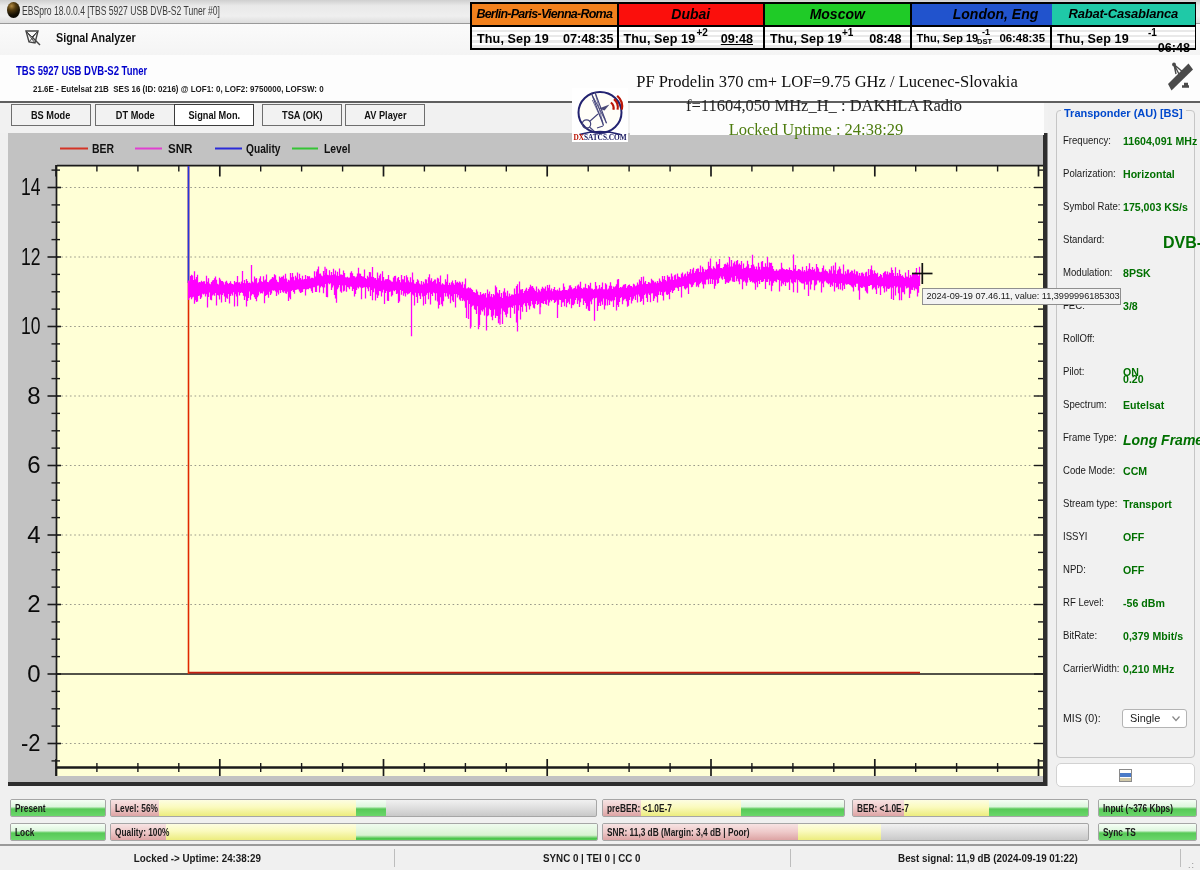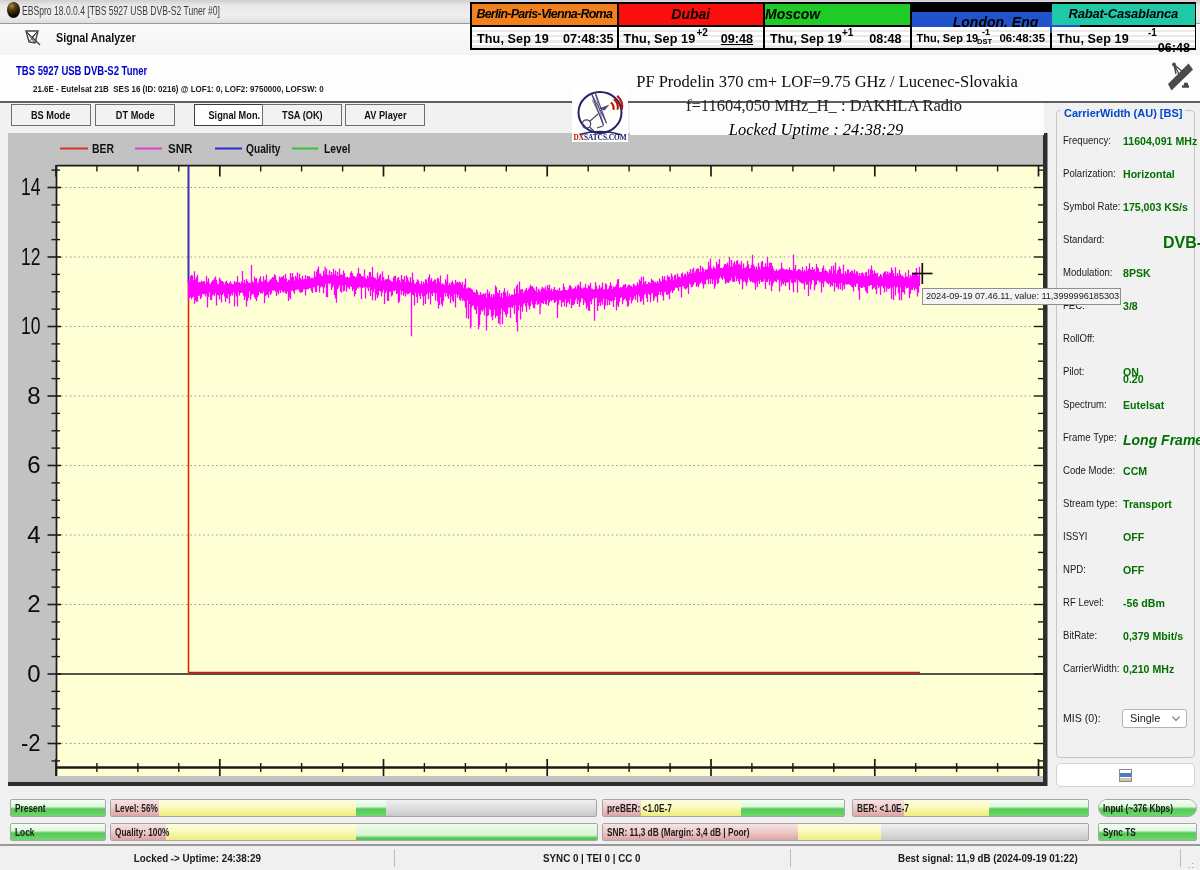--- a/index.html
+++ b/index.html
@@ -25,31 +25,31 @@
 <div class="abs b" style="left:56px;top:31px;font-size:12.5px;color:#111;transform:scaleX(0.86);transform-origin:left top;white-space:nowrap;">Signal Analyzer</div>
 <div class="abs" style="left:0;top:55px;width:1200px;height:46px;background:#fdfdfd;"></div>
 <div class="abs" style="left:0;top:101px;width:1200px;height:1.8px;background:#5f5f5f;"></div>
 <div class="abs" style="left:0;top:103px;width:1200px;height:30px;background:#f1f1f1;"></div>
 <div class="abs" style="left:630px;top:103px;width:414px;height:32px;background:#fdfdfd;z-index:9;"></div>
 
 <div class="abs b" style="left:16px;top:64px;font-size:12.5px;color:#0000cc;transform:scaleX(0.76);transform-origin:left top;white-space:nowrap;">TBS 5927 USB DVB-S2 Tuner</div>
 <div class="abs b" style="left:33px;top:83px;font-size:9.5px;color:#1a1a1a;transform:scaleX(0.84);transform-origin:left top;white-space:nowrap;">21.6E - Eutelsat 21B&nbsp; SES 16 (ID: 0216) @ LOF1: 0, LOF2: 9750000, LOFSW: 0</div>
 <div class="abs ser" style="left:827px;top:71.5px;font-size:16.5px;color:#0d0d0d;">PF Prodelin 370 cm+ LOF=9.75 GHz / Lucenec-Slovakia</div>
 <div class="abs ser" style="left:824px;top:96px;font-size:16.5px;color:#222;">f=11604,050 MHz_H_ : DAKHLA Radio</div>
-<div class="abs ser" style="left:816px;top:120px;font-size:16.5px;color:#000000;font-style:italic;">Locked Uptime : 24:38:29</div>
+<div class="abs ser" style="left:816px;top:120px;font-size:16.5px;color:#4d7c0f;">Locked Uptime : 24:38:29</div>
 <div class="abs" style="left:11px;top:104px;width:78px;height:20px;font-size:11.5px;font-weight:bold;color:#111;text-align:center;line-height:20px;background:#f2f2f2;border:1px solid #6e6e6e;"><span style="display:inline-block;transform:scaleX(0.8);">BS Mode</span></div>
 <div class="abs" style="left:95px;top:104px;width:78px;height:20px;font-size:11.5px;font-weight:bold;color:#111;text-align:center;line-height:20px;background:#f2f2f2;border:1px solid #6e6e6e;"><span style="display:inline-block;transform:scaleX(0.8);">DT Mode</span></div>
-<div class="abs" style="left:194px;top:104px;width:78px;height:20px;font-size:11.5px;font-weight:bold;color:#111;text-align:center;line-height:20px;background:#f2f2f2;border:1px solid #6e6e6e;background:#fff;border:1.8px solid #3c3c3c;"><span style="display:inline-block;transform:scaleX(0.8);">Signal Mon.</span></div>
+<div class="abs" style="left:174px;top:104px;width:78px;height:20px;font-size:11.5px;font-weight:bold;color:#111;text-align:center;line-height:20px;background:#f2f2f2;border:1px solid #6e6e6e;background:#fff;border:1.8px solid #3c3c3c;"><span style="display:inline-block;transform:scaleX(0.8);">Signal Mon.</span></div>
 <div class="abs" style="left:262px;top:104px;width:78px;height:20px;font-size:11.5px;font-weight:bold;color:#111;text-align:center;line-height:20px;background:#f2f2f2;border:1px solid #6e6e6e;"><span style="display:inline-block;transform:scaleX(0.8);">TSA (OK)</span></div>
 <div class="abs" style="left:345px;top:104px;width:78px;height:20px;font-size:11.5px;font-weight:bold;color:#111;text-align:center;line-height:20px;background:#f2f2f2;border:1px solid #6e6e6e;"><span style="display:inline-block;transform:scaleX(0.8);">AV Player</span></div>
 <div class="abs" style="left:470px;top:2px;width:726px;height:48px;background:#000;"></div>
 <div class="abs b" style="left:472px;top:4px;width:144.5px;height:20.5px;background:#f2811d;font-style:italic;font-size:12.5px;letter-spacing:-0.75px;text-align:center;line-height:20px;color:#000;">Berlin-Paris-Vienna-Roma</div>
 <div class="abs b" style="left:618.5px;top:4px;width:144.5px;height:20.5px;background:#fb0f0c;font-style:italic;font-size:14px;letter-spacing:0px;text-align:center;line-height:20px;color:#000;">Dubai</div>
-<div class="abs b" style="left:765px;top:4px;width:144.5px;height:20.5px;background:#1fcb27;font-style:italic;font-size:14px;letter-spacing:0px;text-align:left;line-height:20px;color:#000;">Moscow</div>
-<div class="abs b" style="left:911.5px;top:12px;width:168px;height:20.5px;background:#2153cd;font-style:italic;font-size:14px;letter-spacing:0px;text-align:center;line-height:20px;color:#000;">London, Eng</div>
+<div class="abs b" style="left:765px;top:4px;width:144.5px;height:20.5px;background:#1fcb27;font-style:italic;font-size:14px;letter-spacing:0px;text-align:center;line-height:20px;color:#000;">Moscow</div>
+<div class="abs b" style="left:911.5px;top:4px;width:168px;height:20.5px;background:#2153cd;font-style:italic;font-size:14px;letter-spacing:0px;text-align:center;line-height:20px;color:#000;">London, Eng</div>
 <div class="abs b" style="left:1052px;top:4px;width:142.5px;height:20.5px;background:#1fc9a7;font-style:italic;font-size:13px;letter-spacing:-0.2px;text-align:center;line-height:20px;color:#000;">Rabat-Casablanca</div>
 <div class="abs b" style="left:472px;top:26.5px;width:144.5px;height:21.5px;background:repeating-linear-gradient(180deg,#ffffff 0px,#ffffff 2.6px,#e9e9e9 2.6px,#e9e9e9 5.2px);color:#000;">
     <span style="position:absolute;left:5px;top:5px;letter-spacing:0.1px;font-size:12.6px;">Thu, Sep 19</span>
     <span style="position:absolute;right:3px;top:5px;font-size:12.6px;">07:48:35</span>
   </div>
 <div class="abs b" style="left:618.5px;top:26.5px;width:144.5px;height:21.5px;background:repeating-linear-gradient(180deg,#ffffff 0px,#ffffff 2.6px,#e9e9e9 2.6px,#e9e9e9 5.2px);color:#000;">
     <span style="position:absolute;left:5px;top:5px;letter-spacing:0.1px;font-size:12.6px;">Thu, Sep 19</span>
     <span style="position:absolute;right:10px;top:5px;font-size:12.6px;text-decoration:underline;">09:48</span>
     <span style="position:absolute;left:78px;top:0px;font-size:10px;">+2</span>
   </div>
@@ -248,21 +248,21 @@
 <line x1="188.5" y1="33" x2="188.5" y2="541" stroke="#e02800" stroke-width="1.6"></line>
 <line x1="188.5" y1="33" x2="188.5" y2="150" stroke="#2336e0" stroke-width="1.7"></line>
 <g transform="translate(0,-133)">
       <path d="M188.5 280.6V299.9M189.5 280.9V297.9M190.5 276.0V296.9M191.5 274.8V299.2M192.5 275.4V297.4M193.5 279.9V296.8M194.5 271.2V303.8M195.5 279.3V300.2M196.5 277.0V301.9M197.5 274.8V301.5M198.5 282.4V295.9M199.5 281.9V295.6M200.5 282.3V299.1M201.5 280.8V297.5M202.5 281.9V293.8M203.5 281.3V294.6M204.5 281.2V293.8M205.5 283.7V296.4M206.5 275.7V294.2M207.5 281.8V307.6M208.5 278.2V297.0M209.5 283.5V292.6M210.5 284.3V299.7M211.5 282.1V300.3M212.5 280.4V295.4M213.5 280.0V294.6M214.5 278.3V295.7M215.5 276.4V292.9M216.5 279.7V305.4M217.5 283.7V294.9M218.5 284.5V295.4M219.5 277.7V299.6M220.5 279.4V294.6M221.5 281.0V302.5M222.5 281.1V295.1M223.5 282.3V293.3M224.5 284.4V296.5M225.5 281.8V301.9M226.5 280.8V297.7M227.5 282.8V298.7M228.5 284.1V294.1M229.5 283.1V303.6M230.5 281.2V295.9M231.5 283.6V293.8M232.5 284.0V295.5M233.5 284.5V292.3M234.5 281.1V306.4M235.5 282.5V294.2M236.5 282.0V296.4M237.5 276.1V306.3M238.5 282.4V292.2M239.5 282.3V295.5M240.5 283.7V292.9M241.5 281.6V292.3M242.5 270.9V292.9M243.5 282.9V295.7M244.5 280.1V299.9M245.5 283.2V296.4M246.5 278.9V306.4M247.5 280.9V301.1M248.5 282.9V298.0M249.5 282.6V291.6M250.5 283.2V299.8M251.5 265.1V295.5M252.5 281.4V294.1M253.5 282.4V294.6M254.5 276.4V297.3M255.5 278.7V299.1M256.5 278.0V301.2M257.5 283.2V297.2M258.5 282.2V295.6M259.5 278.6V291.7M260.5 276.2V293.6M261.5 281.2V292.9M262.5 282.1V293.5M263.5 276.3V291.6M264.5 280.6V303.3M265.5 279.6V296.0M266.5 274.4V295.0M267.5 281.9V294.5M268.5 282.3V297.7M269.5 280.6V291.7M270.5 279.6V295.1M271.5 278.7V293.5M272.5 277.0V290.2M273.5 277.6V290.8M274.5 274.3V290.3M275.5 275.2V291.5M276.5 279.8V296.0M277.5 281.8V292.5M278.5 282.2V294.4M279.5 276.4V290.2M280.5 278.0V293.0M281.5 276.7V290.0M282.5 276.8V291.8M283.5 275.5V292.8M284.5 278.7V291.2M285.5 273.8V293.3M286.5 278.4V293.7M287.5 281.8V291.7M288.5 279.8V301.1M289.5 280.4V297.4M290.5 273.0V299.2M291.5 277.3V291.0M292.5 273.1V290.0M293.5 276.7V292.0M294.5 280.2V293.8M295.5 275.8V290.0M296.5 277.4V289.7M297.5 272.6V289.2M298.5 279.3V289.5M299.5 273.7V291.4M300.5 278.0V293.1M301.5 279.6V292.6M302.5 275.7V292.0M303.5 279.4V289.3M304.5 278.9V289.1M305.5 274.9V295.4M306.5 279.1V289.4M307.5 276.0V289.0M308.5 276.6V289.3M309.5 276.3V287.9M310.5 278.6V288.5M311.5 277.7V291.2M312.5 277.7V293.0M313.5 278.3V287.3M314.5 271.3V287.2M315.5 276.5V291.9M316.5 271.6V292.1M317.5 269.3V285.8M318.5 266.5V285.5M319.5 273.7V292.5M320.5 273.5V287.5M321.5 275.5V285.9M322.5 276.3V287.3M323.5 271.1V293.2M324.5 275.1V287.5M325.5 272.9V284.0M326.5 268.7V297.0M327.5 274.7V297.2M328.5 275.2V283.2M329.5 270.2V284.2M330.5 275.2V283.3M331.5 271.9V290.1M332.5 274.9V287.4M333.5 268.7V285.4M334.5 274.3V295.1M335.5 270.4V298.4M336.5 275.5V302.8M337.5 271.8V289.3M338.5 276.0V287.4M339.5 268.5V285.0M340.5 274.4V291.4M341.5 274.4V292.7M342.5 275.0V285.6M343.5 270.6V291.5M344.5 273.1V290.7M345.5 277.2V285.2M346.5 277.5V291.8M347.5 276.8V287.1M348.5 277.7V287.6M349.5 277.4V289.2M350.5 272.7V286.5M351.5 271.2V286.7M352.5 273.2V291.0M353.5 276.0V289.1M354.5 276.2V296.6M355.5 277.4V294.1M356.5 276.6V290.1M357.5 273.4V287.4M358.5 267.8V288.4M359.5 273.5V286.8M360.5 273.8V287.5M361.5 276.0V299.3M362.5 276.6V288.0M363.5 276.6V287.4M364.5 269.6V287.3M365.5 278.0V298.6M366.5 278.9V287.0M367.5 275.7V288.5M368.5 277.3V291.2M369.5 272.1V287.3M370.5 272.2V296.1M371.5 276.8V290.1M372.5 267.0V300.3M373.5 277.0V292.2M374.5 278.2V288.6M375.5 277.9V300.6M376.5 279.8V294.6M377.5 272.6V298.1M378.5 278.2V295.5M379.5 275.4V290.9M380.5 273.8V291.2M381.5 280.8V296.6M382.5 271.2V292.5M383.5 277.1V289.7M384.5 280.4V304.1M385.5 279.2V292.9M386.5 279.3V291.1M387.5 278.9V300.8M388.5 274.9V301.1M389.5 279.7V292.1M390.5 280.6V291.4M391.5 281.5V296.6M392.5 281.8V295.2M393.5 277.6V290.4M394.5 276.0V291.3M395.5 275.7V289.9M396.5 281.4V294.1M397.5 278.2V293.4M398.5 276.9V302.9M399.5 279.9V301.4M400.5 282.3V290.1M401.5 274.9V294.7M402.5 279.2V290.9M403.5 279.5V295.8M404.5 275.9V293.5M405.5 282.3V296.5M406.5 275.2V292.9M407.5 277.2V294.4M408.5 280.6V293.7M409.5 282.3V293.2M410.5 277.2V291.9M411.5 282.3V304.5M412.5 272.4V294.6M413.5 279.8V295.5M414.5 283.6V305.6M415.5 283.7V292.8M416.5 282.0V297.0M417.5 279.3V303.0M418.5 280.5V293.3M419.5 283.5V295.7M420.5 284.4V299.0M421.5 281.0V293.3M422.5 284.4V296.4M423.5 281.7V305.6M424.5 283.6V296.1M425.5 279.2V304.1M426.5 279.6V294.8M427.5 283.3V293.1M428.5 277.3V299.3M429.5 274.3V292.6M430.5 280.6V304.4M431.5 278.3V294.1M432.5 282.0V296.0M433.5 281.1V292.5M434.5 279.4V293.2M435.5 279.6V300.5M436.5 283.5V293.2M437.5 277.7V301.4M438.5 278.5V308.4M439.5 281.9V305.0M440.5 275.4V297.2M441.5 284.6V304.3M442.5 283.2V306.3M443.5 284.3V301.2M444.5 284.7V292.9M445.5 279.3V296.4M446.5 281.7V293.2M447.5 274.3V296.4M448.5 285.1V298.7M449.5 282.7V294.4M450.5 284.8V303.3M451.5 282.3V296.2M452.5 280.5V300.6M453.5 283.2V302.1M454.5 284.7V294.0M455.5 280.1V307.4M456.5 282.4V294.0M457.5 281.7V297.4M458.5 283.1V295.2M459.5 281.4V299.6M460.5 282.6V300.8M461.5 284.5V298.0M462.5 281.8V301.1M463.5 287.8V299.7M464.5 284.3V301.2M465.5 278.4V307.8M466.5 288.6V318.0M467.5 288.2V300.3M468.5 287.3V319.0M469.5 288.2V303.9M470.5 287.8V328.4M471.5 288.9V307.1M472.5 290.1V305.8M473.5 292.1V305.4M474.5 292.2V309.2M475.5 293.1V310.1M476.5 289.6V314.0M477.5 291.6V306.2M478.5 294.8V314.3M479.5 295.2V325.5M480.5 292.1V314.8M481.5 294.8V310.2M482.5 294.0V311.5M483.5 293.3V309.6M484.5 294.4V315.6M485.5 292.9V307.4M486.5 297.4V330.4M487.5 289.4V316.3M488.5 293.8V315.3M489.5 291.6V308.8M490.5 296.4V310.1M491.5 294.1V316.7M492.5 297.2V320.2M493.5 293.9V315.6M494.5 295.3V309.5M495.5 285.4V318.0M496.5 287.3V315.8M497.5 292.5V316.1M498.5 293.5V323.2M499.5 290.0V319.1M500.5 296.7V314.2M501.5 293.0V308.6M502.5 297.9V324.1M503.5 291.4V310.7M504.5 288.2V311.9M505.5 292.4V314.8M506.5 295.8V317.2M507.5 290.7V313.8M508.5 296.4V307.7M509.5 293.5V307.2M510.5 296.1V317.9M511.5 294.4V307.1M512.5 294.5V307.9M513.5 294.8V305.8M514.5 288.6V313.7M515.5 293.9V305.3M516.5 286.1V322.5M517.5 284.2V331.6M518.5 293.4V310.4M519.5 281.4V305.2M520.5 289.5V319.4M521.5 289.4V307.1M522.5 289.0V311.8M523.5 292.9V304.4M524.5 290.9V303.1M525.5 289.5V306.3M526.5 287.7V312.1M527.5 291.1V303.0M528.5 289.0V305.4M529.5 287.3V309.5M530.5 284.8V306.2M531.5 286.6V300.9M532.5 286.0V304.6M533.5 287.8V307.7M534.5 289.4V308.5M535.5 291.1V304.1M536.5 286.5V300.9M537.5 292.3V305.1M538.5 288.7V303.9M539.5 290.3V301.7M540.5 291.6V307.3M541.5 288.7V302.9M542.5 286.8V303.3M543.5 288.2V304.0M544.5 288.7V301.1M545.5 286.4V303.9M546.5 290.7V304.8M547.5 285.1V299.8M548.5 287.7V305.7M549.5 284.7V302.6M550.5 290.3V300.0M551.5 288.6V301.3M552.5 291.2V299.8M553.5 288.9V300.0M554.5 287.0V303.0M555.5 290.1V302.0M556.5 290.6V300.4M557.5 289.6V318.1M558.5 290.8V304.8M559.5 287.8V299.7M560.5 290.7V300.1M561.5 290.8V307.0M562.5 289.9V302.6M563.5 283.4V302.2M564.5 286.8V306.2M565.5 290.0V298.9M566.5 289.9V307.3M567.5 290.3V303.0M568.5 288.8V301.7M569.5 285.6V304.2M570.5 285.2V298.7M571.5 287.3V308.2M572.5 289.2V304.9M573.5 288.6V305.3M574.5 287.9V303.7M575.5 286.3V299.9M576.5 288.7V297.9M577.5 285.4V304.1M578.5 284.5V300.6M579.5 286.6V307.0M580.5 281.7V302.2M581.5 288.0V298.6M582.5 289.1V298.6M583.5 287.6V305.0M584.5 287.5V301.0M585.5 283.8V303.1M586.5 288.0V308.7M587.5 288.6V306.3M588.5 285.0V310.6M589.5 286.3V310.9M590.5 282.8V301.4M591.5 288.4V304.3M592.5 288.7V299.5M593.5 289.9V297.9M594.5 289.1V320.7M595.5 282.0V298.2M596.5 285.8V297.8M597.5 289.3V311.0M598.5 288.5V306.1M599.5 285.1V302.7M600.5 288.4V306.0M601.5 287.1V301.4M602.5 282.5V304.8M603.5 289.2V298.5M604.5 289.2V309.6M605.5 283.2V305.5M606.5 284.5V299.2M607.5 289.6V305.4M608.5 288.4V300.2M609.5 285.7V305.0M610.5 282.3V300.7M611.5 285.8V301.4M612.5 289.0V300.5M613.5 286.6V307.1M614.5 287.2V300.2M615.5 286.3V297.1M616.5 284.3V310.5M617.5 279.5V304.9M618.5 279.0V306.9M619.5 288.1V302.1M620.5 287.1V298.1M621.5 287.5V297.0M622.5 286.5V304.2M623.5 284.8V300.4M624.5 284.4V299.2M625.5 284.0V298.8M626.5 287.9V301.3M627.5 286.2V306.7M628.5 285.0V305.7M629.5 284.4V300.0M630.5 286.1V296.9M631.5 285.9V303.6M632.5 287.3V300.8M633.5 283.8V298.8M634.5 284.5V296.2M635.5 286.2V300.1M636.5 285.6V294.8M637.5 282.6V302.6M638.5 284.6V294.6M639.5 279.6V296.5M640.5 281.0V302.1M641.5 277.0V301.1M642.5 284.3V298.8M643.5 276.6V304.7M644.5 282.4V295.0M645.5 280.9V293.7M646.5 284.1V298.0M647.5 284.0V301.9M648.5 281.9V293.4M649.5 282.5V294.9M650.5 283.3V302.3M651.5 278.8V293.6M652.5 280.3V293.2M653.5 280.7V301.1M654.5 282.5V298.4M655.5 281.7V296.0M656.5 283.2V296.7M657.5 280.9V302.5M658.5 282.7V295.1M659.5 278.4V291.5M660.5 280.7V295.1M661.5 281.9V292.0M662.5 276.1V295.7M663.5 279.3V300.5M664.5 276.0V292.3M665.5 280.1V291.6M666.5 281.2V294.6M667.5 275.2V295.0M668.5 276.8V294.0M669.5 276.7V299.3M670.5 279.6V292.0M671.5 273.6V290.3M672.5 276.4V293.0M673.5 280.1V291.0M674.5 275.3V290.0M675.5 274.5V287.8M676.5 279.2V287.6M677.5 273.5V288.3M678.5 276.6V291.1M679.5 276.9V286.9M680.5 277.7V287.1M681.5 273.8V297.5M682.5 272.5V286.3M683.5 276.6V286.1M684.5 274.4V288.5M685.5 273.6V289.4M686.5 276.3V288.2M687.5 271.4V287.4M688.5 273.9V293.9M689.5 272.3V283.7M690.5 269.1V284.5M691.5 273.4V287.2M692.5 269.6V286.8M693.5 267.8V284.7M694.5 273.1V282.7M695.5 271.3V282.0M696.5 268.9V286.8M697.5 268.5V285.5M698.5 268.6V287.2M699.5 271.9V284.3M700.5 265.5V283.1M701.5 272.2V281.7M702.5 266.8V284.2M703.5 268.7V288.6M704.5 271.7V284.3M705.5 269.6V284.6M706.5 270.0V279.8M707.5 268.9V279.4M708.5 261.8V284.2M709.5 266.1V278.7M710.5 258.6V283.9M711.5 268.3V279.1M712.5 269.2V284.1M713.5 266.3V279.8M714.5 267.7V288.8M715.5 268.8V285.8M716.5 261.7V279.7M717.5 264.5V283.8M718.5 264.1V282.9M719.5 259.1V278.3M720.5 268.1V276.6M721.5 268.1V278.5M722.5 268.4V279.7M723.5 267.1V276.5M724.5 264.3V279.0M725.5 263.7V284.1M726.5 264.7V282.4M727.5 262.5V282.6M728.5 267.2V283.1M729.5 257.1V281.6M730.5 266.5V280.4M731.5 259.9V277.4M732.5 266.5V281.4M733.5 263.3V281.8M734.5 261.6V281.9M735.5 264.6V275.9M736.5 261.1V281.2M737.5 260.1V278.7M738.5 264.5V281.4M739.5 263.6V284.3M740.5 265.0V278.9M741.5 261.0V279.6M742.5 268.7V289.3M743.5 263.5V281.7M744.5 268.0V280.7M745.5 267.7V282.6M746.5 266.4V285.7M747.5 260.7V282.5M748.5 264.2V277.8M749.5 268.2V280.3M750.5 268.1V282.1M751.5 265.0V281.0M752.5 254.7V282.5M753.5 264.6V282.2M754.5 266.4V283.6M755.5 268.9V289.7M756.5 266.4V282.3M757.5 269.4V287.3M758.5 262.8V280.9M759.5 266.8V284.0M760.5 269.4V280.0M761.5 261.7V281.9M762.5 260.9V281.9M763.5 266.7V281.2M764.5 267.0V279.1M765.5 263.3V288.9M766.5 266.6V281.9M767.5 256.9V281.9M768.5 267.2V279.3M769.5 262.6V285.2M770.5 263.1V281.2M771.5 262.8V291.3M772.5 266.1V285.8M773.5 269.1V282.7M774.5 270.8V281.1M775.5 270.8V281.4M776.5 269.3V282.2M777.5 270.7V279.5M778.5 270.6V280.1M779.5 269.2V291.5M780.5 269.3V280.8M781.5 262.7V286.2M782.5 267.8V283.3M783.5 269.0V284.6M784.5 269.3V282.1M785.5 270.1V285.9M786.5 269.0V282.3M787.5 269.5V282.8M788.5 270.1V282.1M789.5 267.5V290.1M790.5 270.1V279.5M791.5 270.1V282.6M792.5 270.9V283.5M793.5 254.4V292.2M794.5 268.7V282.0M795.5 265.0V282.6M796.5 271.0V279.6M797.5 270.5V292.8M798.5 269.0V280.1M799.5 269.2V281.6M800.5 270.1V282.3M801.5 271.3V283.2M802.5 266.8V283.6M803.5 271.6V283.4M804.5 269.9V289.5M805.5 271.6V281.7M806.5 266.1V284.7M807.5 270.7V284.5M808.5 268.8V296.1M809.5 263.2V281.6M810.5 269.0V289.6M811.5 270.1V284.6M812.5 266.9V280.2M813.5 270.1V280.3M814.5 268.8V290.3M815.5 271.4V285.4M816.5 264.0V284.4M817.5 267.1V280.4M818.5 268.4V280.5M819.5 271.8V282.6M820.5 272.2V281.6M821.5 271.8V292.6M822.5 268.0V283.6M823.5 265.6V287.3M824.5 270.8V281.4M825.5 269.4V280.7M826.5 271.1V282.5M827.5 271.6V283.3M828.5 273.3V284.3M829.5 269.3V283.2M830.5 270.5V286.9M831.5 266.3V284.7M832.5 273.4V286.3M833.5 265.6V282.6M834.5 270.3V291.4M835.5 262.6V283.1M836.5 274.0V287.4M837.5 270.4V286.8M838.5 269.2V289.2M839.5 266.5V283.7M840.5 268.8V289.5M841.5 273.5V283.0M842.5 273.8V290.4M843.5 264.6V285.5M844.5 274.6V289.0M845.5 271.2V283.7M846.5 273.4V284.7M847.5 269.6V284.3M848.5 269.5V284.0M849.5 273.3V284.7M850.5 272.0V285.3M851.5 270.4V286.5M852.5 270.8V287.6M853.5 273.2V291.4M854.5 269.5V285.4M855.5 274.3V287.1M856.5 271.2V283.7M857.5 271.6V283.8M858.5 275.4V290.6M859.5 273.0V299.7M860.5 275.7V286.9M861.5 272.8V288.1M862.5 272.5V287.8M863.5 273.8V286.5M864.5 276.2V287.3M865.5 272.4V290.8M866.5 271.7V292.6M867.5 276.2V293.5M868.5 269.0V285.9M869.5 274.9V286.0M870.5 269.3V284.9M871.5 265.5V284.9M872.5 270.3V289.6M873.5 273.8V288.3M874.5 270.4V287.3M875.5 273.0V289.6M876.5 274.1V294.0M877.5 272.7V285.3M878.5 276.9V288.3M879.5 276.1V286.6M880.5 274.0V295.1M881.5 274.9V286.5M882.5 277.4V286.0M883.5 273.1V288.2M884.5 271.8V292.5M885.5 271.2V286.6M886.5 274.2V291.5M887.5 271.6V288.4M888.5 274.5V288.9M889.5 272.6V288.5M890.5 273.1V287.2M891.5 267.5V298.9M892.5 270.0V287.8M893.5 273.0V299.9M894.5 276.1V286.1M895.5 267.3V295.5M896.5 276.0V287.5M897.5 273.0V286.5M898.5 275.7V293.2M899.5 269.7V300.2M900.5 273.9V287.6M901.5 276.0V300.2M902.5 275.2V292.3M903.5 276.8V292.3M904.5 277.9V294.2M905.5 272.6V286.3M906.5 276.6V288.4M907.5 276.8V287.7M908.5 270.1V287.5M909.5 277.8V298.0M910.5 275.1V293.8M911.5 276.5V289.7M912.5 273.3V290.0M913.5 273.9V287.5M914.5 273.5V290.4M915.5 272.2V288.6M916.5 268.0V289.2M917.5 274.1V296.5M918.5 275.9V292.7M919.5 266.8V285.9M411.5 286.8V336.2M471.0 297.4V326.5M478.5 300.8V329.3M500.0 302.4V324.8M540.0 295.7V314.3M325.0 266.7V279.1M728.0 264.6V272.0" stroke="#ff00ff" stroke-width="1.3" fill="none"></path>
     </g>
 <line x1="912" y1="140.5" x2="932.5" y2="140.5" stroke="#111" stroke-width="1.7"></line>
 <line x1="922.3" y1="130" x2="922.3" y2="151" stroke="#111" stroke-width="1.7"></line>
 </svg>
 <div class="abs" style="left:1048px;top:103px;width:152px;height:694px;background:#f0f0f0;"></div>
 <div class="abs" style="left:1056px;top:110px;width:137px;height:646px;border:1px solid #c6c6c6;border-radius:4px;background:#f1f1f1;"></div>
-<div class="abs b" style="left:1061px;top:107px;font-size:11px;color:#0048cc;background:#f0f0f0;padding:0 3px;">CarrierWidth (AU) [BS]</div>
+<div class="abs b" style="left:1061px;top:107px;font-size:11px;color:#0048cc;background:#f0f0f0;padding:0 3px;">Transponder (AU) [BS]</div>
 
 <div class="abs" style="left:1063px;top:135px;font-size:10.2px;color:#1a1a1a;white-space:nowrap;transform:scaleX(0.94);transform-origin:left top;">Frequency:</div>
 <div class="abs b" style="left:1123px;top:135px;font-size:10.6px;color:#007000;white-space:nowrap;">11604,091 MHz</div>
 <div class="abs" style="left:1063px;top:168px;font-size:10.2px;color:#1a1a1a;white-space:nowrap;transform:scaleX(0.94);transform-origin:left top;">Polarization:</div>
 <div class="abs b" style="left:1123px;top:168px;font-size:10.6px;color:#007000;white-space:nowrap;">Horizontal</div>
 <div class="abs" style="left:1063px;top:201px;font-size:10.2px;color:#1a1a1a;white-space:nowrap;transform:scaleX(0.94);transform-origin:left top;">Symbol Rate:</div>
 <div class="abs b" style="left:1123px;top:201px;font-size:10.6px;color:#007000;white-space:nowrap;">175,003 KS/s</div>
 <div class="abs" style="left:1063px;top:234px;font-size:10.2px;color:#1a1a1a;white-space:nowrap;transform:scaleX(0.94);transform-origin:left top;">Standard:</div>
 <div class="abs b" style="left:1123px;top:234px;font-size:16px;color:#007000;white-space:nowrap;padding-left:40px;">DVB-S2</div>
 <div class="abs" style="left:1063px;top:267px;font-size:10.2px;color:#1a1a1a;white-space:nowrap;transform:scaleX(0.94);transform-origin:left top;">Modulation:</div>
@@ -294,21 +294,21 @@
 <div class="abs" style="left:1063px;top:712px;font-size:10.6px;color:#1a1a1a;">MIS (0):</div>
 <div class="abs" style="left:1122px;top:709px;width:56px;height:17px;background:#fff;border:1px solid #b4b4b4;border-radius:3px;font-size:10.9px;color:#1a1a1a;padding-left:7px;line-height:17px;">Single
 <svg style="position:absolute;right:6px;top:6px;" width="8" height="6" viewBox="0 0 8 6">
       <path d="M0.5 0.5 L4 4.5 L7.5 0.5" stroke="#888" stroke-width="1.2" fill="none"></path>
     </svg></div>
 <div class="abs" style="left:1056px;top:763px;width:137px;height:22px;background:#fff;border:1px solid #d2d2d2;border-radius:5px;"></div>
 <div class="abs" style="left:1119px;top:769px;width:11px;height:11px;border:1px solid #8a8a8a;background:#fdfdfd;">
  <div style="position:absolute;left:0;top:3px;width:11px;height:4px;background:#4a7ac8;"></div>
  <div style="position:absolute;left:0;top:8px;width:11px;height:3px;background:#cfc7a8;"></div>
 </div>
-<div class="abs" style="left:921.5px;top:288px;width:194px;height:15px;background:#f3f3f3;border:1px solid #8f8f8f;font-size:9.2px;color:#1a1a1a;line-height:15px;padding-left:3.5px;letter-spacing:-0.05px;white-space:nowrap;overflow:hidden;">2024-09-19 07.46.11, value: 11,3999996185303</div>
+<div class="abs" style="left:921.5px;top:288px;width:194px;height:15px;background:#f3f3f3;border:1px solid #8f8f8f;font-size:9.2px;color:#1a1a1a;line-height:15px;padding-left:3.5px;letter-spacing:-0.05px;white-space:nowrap;overflow:hidden;text-align:center;">2024-09-19 07.46.11, value: 11,3999996185303</div>
 <div class="abs" style="left:10px;top:799px;width:94px;height:16px;border:1px solid #a6a6a6;border-radius:2px;overflow:hidden;background:linear-gradient(180deg,#f1f1f1 0%,#dedede 50%,#c9c9c9 100%);">
     <div style="position:absolute;left:0px;top:0;width:94px;height:16px;background:linear-gradient(180deg,#f6fff6 0%,#ddf6dd 42%,#57c957 56%,#6bd76b 100%);"></div>
     <div style="position:absolute;left:4px;top:0;font-size:11px;font-weight:bold;color:#1a1a1a;line-height:16.5px;white-space:nowrap;transform:scaleX(0.755);transform-origin:left top;">Present</div>
   </div>
 <div class="abs" style="left:110px;top:799px;width:485px;height:16px;border:1px solid #a6a6a6;border-radius:2px;overflow:hidden;background:linear-gradient(180deg,#f1f1f1 0%,#dedede 50%,#c9c9c9 100%);">
     <div style="position:absolute;left:0px;top:0;width:48px;height:16px;background:linear-gradient(180deg,#f7e3e3 0%,#eec9c9 50%,#dda4a4 100%);"></div>
     <div style="position:absolute;left:48px;top:0;width:197px;height:16px;background:linear-gradient(180deg,#fdfde2 0%,#fafabd 45%,#ecec7e 100%);"></div>
     <div style="position:absolute;left:245px;top:0;width:30px;height:16px;background:linear-gradient(180deg,#f6fff6 0%,#ddf6dd 42%,#57c957 56%,#6bd76b 100%);"></div>
     <div style="position:absolute;left:4px;top:0;font-size:11px;font-weight:bold;color:#1a1a1a;line-height:16.5px;white-space:nowrap;transform:scaleX(0.755);transform-origin:left top;">Level: 56%</div>
   </div>
@@ -317,21 +317,21 @@
     <div style="position:absolute;left:38px;top:0;width:100px;height:16px;background:linear-gradient(180deg,#fdfde2 0%,#fafabd 45%,#ecec7e 100%);"></div>
     <div style="position:absolute;left:138px;top:0;width:103px;height:16px;background:linear-gradient(180deg,#f6fff6 0%,#ddf6dd 42%,#57c957 56%,#6bd76b 100%);"></div>
     <div style="position:absolute;left:4px;top:0;font-size:11px;font-weight:bold;color:#1a1a1a;line-height:16.5px;white-space:nowrap;transform:scaleX(0.755);transform-origin:left top;">preBER: &lt;1.0E-7</div>
   </div>
 <div class="abs" style="left:852px;top:799px;width:235px;height:16px;border:1px solid #a6a6a6;border-radius:2px;overflow:hidden;background:linear-gradient(180deg,#f1f1f1 0%,#dedede 50%,#c9c9c9 100%);">
     <div style="position:absolute;left:0px;top:0;width:51px;height:16px;background:linear-gradient(180deg,#f7e3e3 0%,#eec9c9 50%,#dda4a4 100%);"></div>
     <div style="position:absolute;left:51px;top:0;width:85px;height:16px;background:linear-gradient(180deg,#fdfde2 0%,#fafabd 45%,#ecec7e 100%);"></div>
     <div style="position:absolute;left:136px;top:0;width:99px;height:16px;background:linear-gradient(180deg,#f6fff6 0%,#ddf6dd 42%,#57c957 56%,#6bd76b 100%);"></div>
     <div style="position:absolute;left:4px;top:0;font-size:11px;font-weight:bold;color:#1a1a1a;line-height:16.5px;white-space:nowrap;transform:scaleX(0.755);transform-origin:left top;">BER: &lt;1.0E-7</div>
   </div>
-<div class="abs" style="left:1098px;top:799px;width:97px;height:16px;border:1px solid #a6a6a6;border-radius:9px;overflow:hidden;background:linear-gradient(180deg,#f1f1f1 0%,#dedede 50%,#c9c9c9 100%);">
+<div class="abs" style="left:1098px;top:799px;width:97px;height:16px;border:1px solid #a6a6a6;border-radius:2px;overflow:hidden;background:linear-gradient(180deg,#f1f1f1 0%,#dedede 50%,#c9c9c9 100%);">
     <div style="position:absolute;left:0px;top:0;width:97px;height:16px;background:linear-gradient(180deg,#f6fff6 0%,#ddf6dd 42%,#57c957 56%,#6bd76b 100%);"></div>
     <div style="position:absolute;left:4px;top:0;font-size:11px;font-weight:bold;color:#1a1a1a;line-height:16.5px;white-space:nowrap;transform:scaleX(0.755);transform-origin:left top;">Input (~376 Kbps)</div>
   </div>
 <div class="abs" style="left:10px;top:822.5px;width:94px;height:16px;border:1px solid #a6a6a6;border-radius:2px;overflow:hidden;background:linear-gradient(180deg,#f1f1f1 0%,#dedede 50%,#c9c9c9 100%);">
     <div style="position:absolute;left:0px;top:0;width:94px;height:16px;background:linear-gradient(180deg,#f6fff6 0%,#ddf6dd 42%,#57c957 56%,#6bd76b 100%);"></div>
     <div style="position:absolute;left:4px;top:0;font-size:11px;font-weight:bold;color:#1a1a1a;line-height:16.5px;white-space:nowrap;transform:scaleX(0.755);transform-origin:left top;">Lock</div>
   </div>
 <div class="abs" style="left:110px;top:822.5px;width:486px;height:16px;border:1px solid #a6a6a6;border-radius:2px;overflow:hidden;background:linear-gradient(180deg,#f1f1f1 0%,#dedede 50%,#c9c9c9 100%);">
     <div style="position:absolute;left:0px;top:0;width:55px;height:16px;background:linear-gradient(180deg,#f7e3e3 0%,#eec9c9 50%,#dda4a4 100%);"></div>
     <div style="position:absolute;left:55px;top:0;width:190px;height:16px;background:linear-gradient(180deg,#fdfde2 0%,#fafabd 45%,#ecec7e 100%);"></div>

